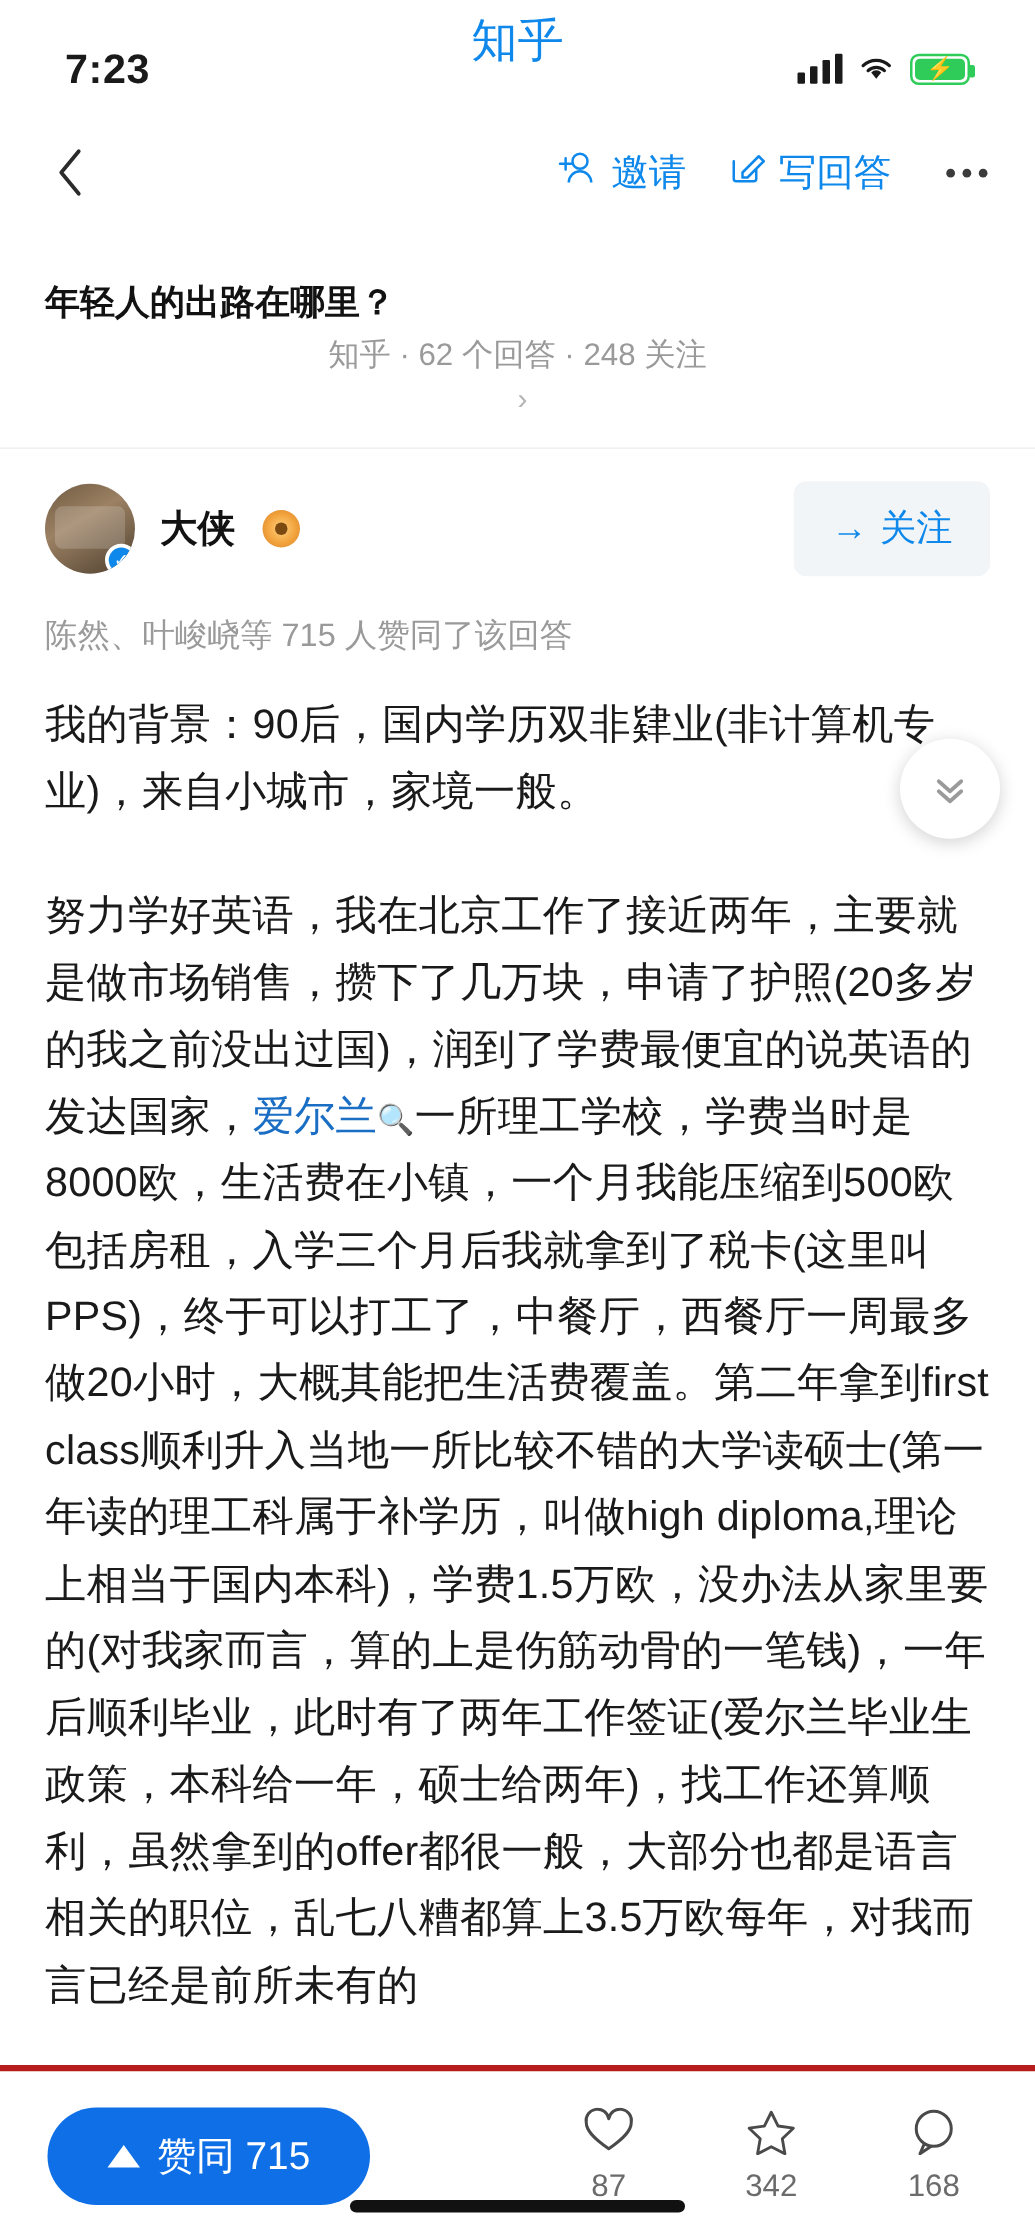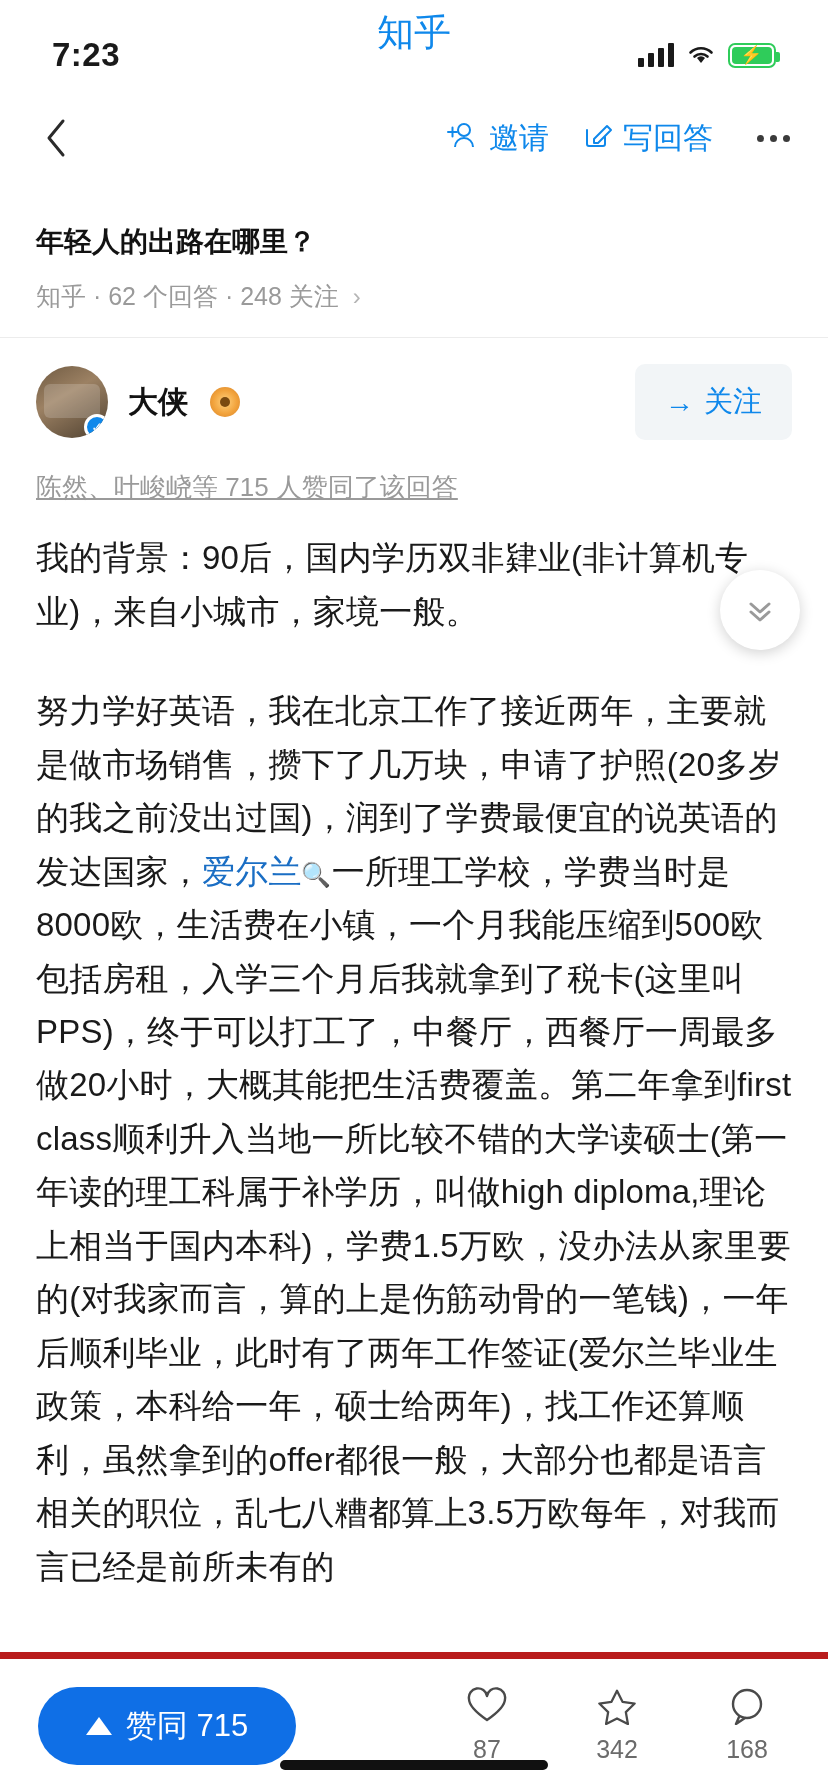--- a/index.html
+++ b/index.html
@@ -108,26 +108,27 @@
     padding: 44px 36px 24px 36px;
     border-bottom: 1px solid #ececec;
   }
   .qtitle {
     font-size: 28px;
     font-weight: bold;
     color: #121212;
     line-height: 1.3;
   }
   .qmeta {
-    margin-top: 20px;
+    margin-top: 7px;
     font-size: 25px;
     color: #9a9a9a;
     display: flex;
     align-items: center;
     gap: 6px;
+    flex-direction: column;
   }
   .qmeta .chev { color:#b5b5b5; font-size: 24px; margin-left: 8px;}
 
   
   .answer {
     padding: 26px 36px 0 36px;
     position: relative;
     flex: 1 1 auto;
     overflow: hidden;
   }
@@ -170,21 +171,20 @@
     color: #0f88eb;
     border-radius: 10px;
     padding: 18px 30px;
     font-size: 29px;
     display: flex; align-items:center; gap: 10px;
   }
   .voters {
     margin-top: 30px;
     font-size: 26px;
     color: #9a9a9a;
-    text-decoration: underline;
   }
   .para {
     margin-top: 26px;
     font-size: 33px;
     line-height: 1.62;
     color: #1a1a1a;
     letter-spacing: 0.2px;
   }
   .para.second { margin-top: 46px; }
   .link { color: #1a6ec4; }
@@ -199,21 +199,21 @@
     background: #fff;
     box-shadow: 0 3px 14px rgba(0,0,0,0.18);
     display: flex; align-items:center; justify-content:center;
     color: #9a9a9a;
     font-size: 34px;
   }
 
   
   .bottombar {
     flex: 0 0 140px;
-    border-top: 7px solid #b91c1c;
+    border-top: 5px solid #b91c1c;
     background: #fff;
     display: flex;
     align-items: center;
     padding: 0 38px;
     gap: 30px;
   }
   .vote-btn {
     background: #0f6fe6;
     color: #fff;
     border-radius: 48px;

